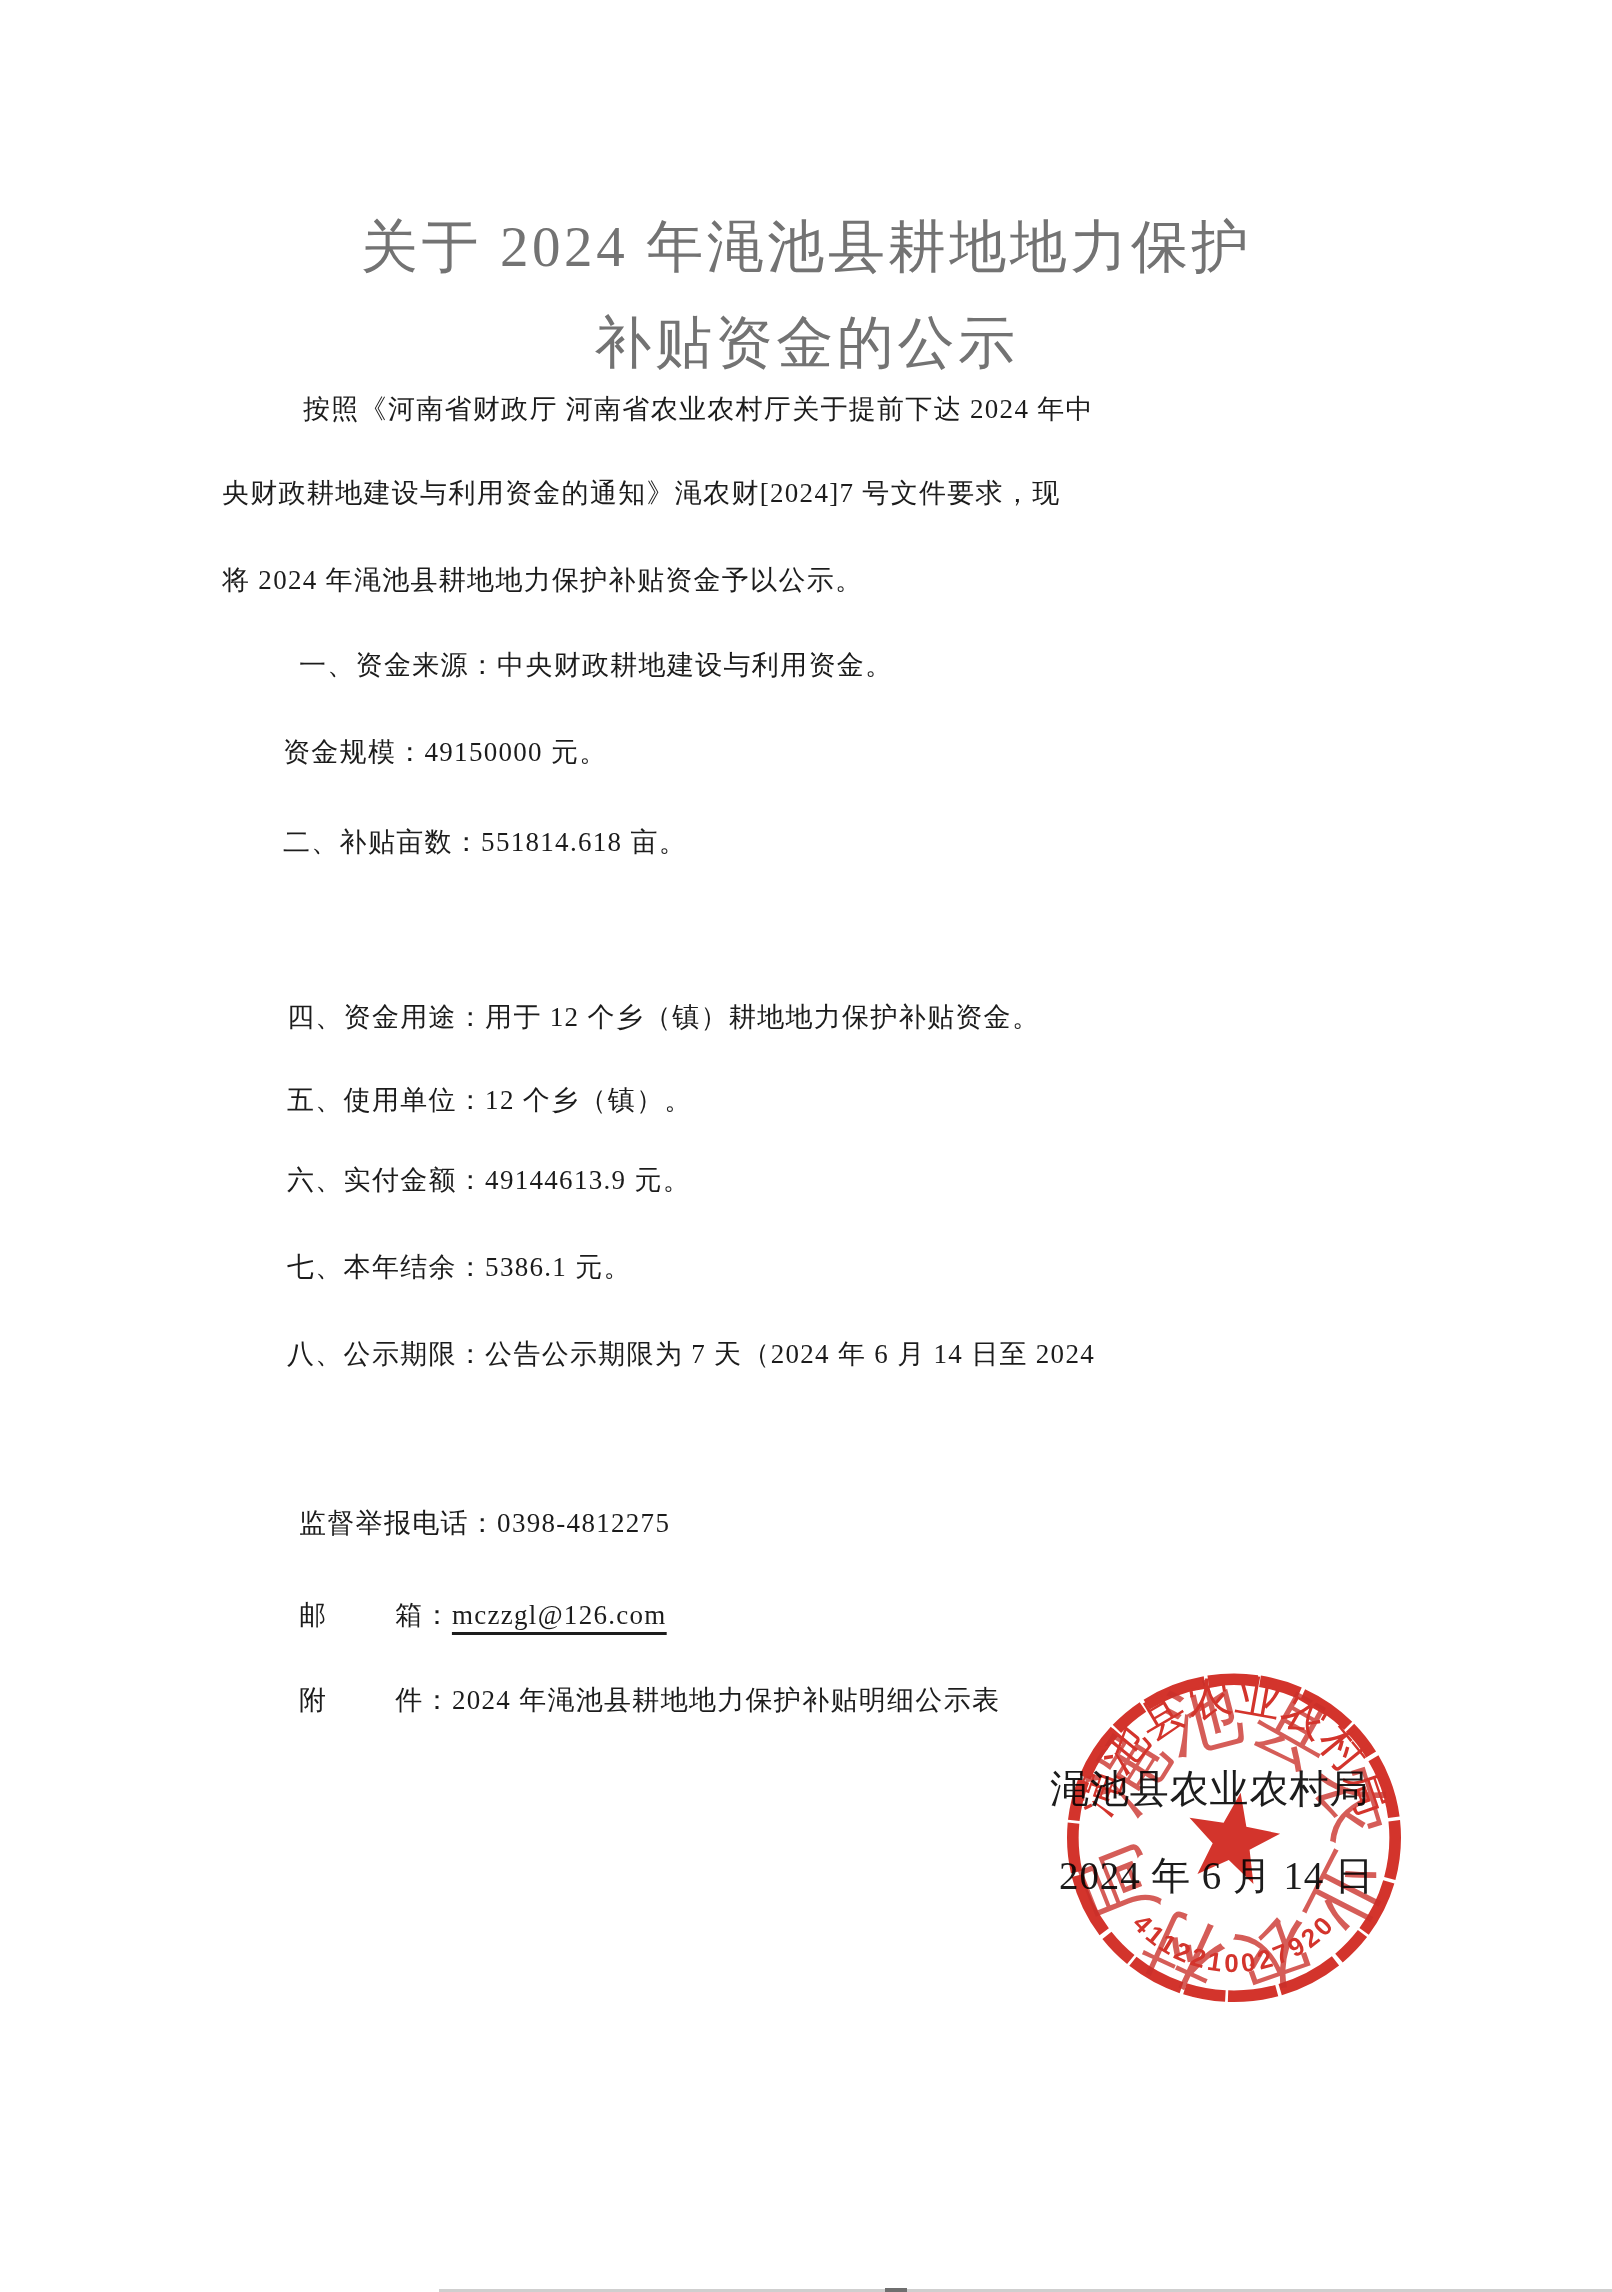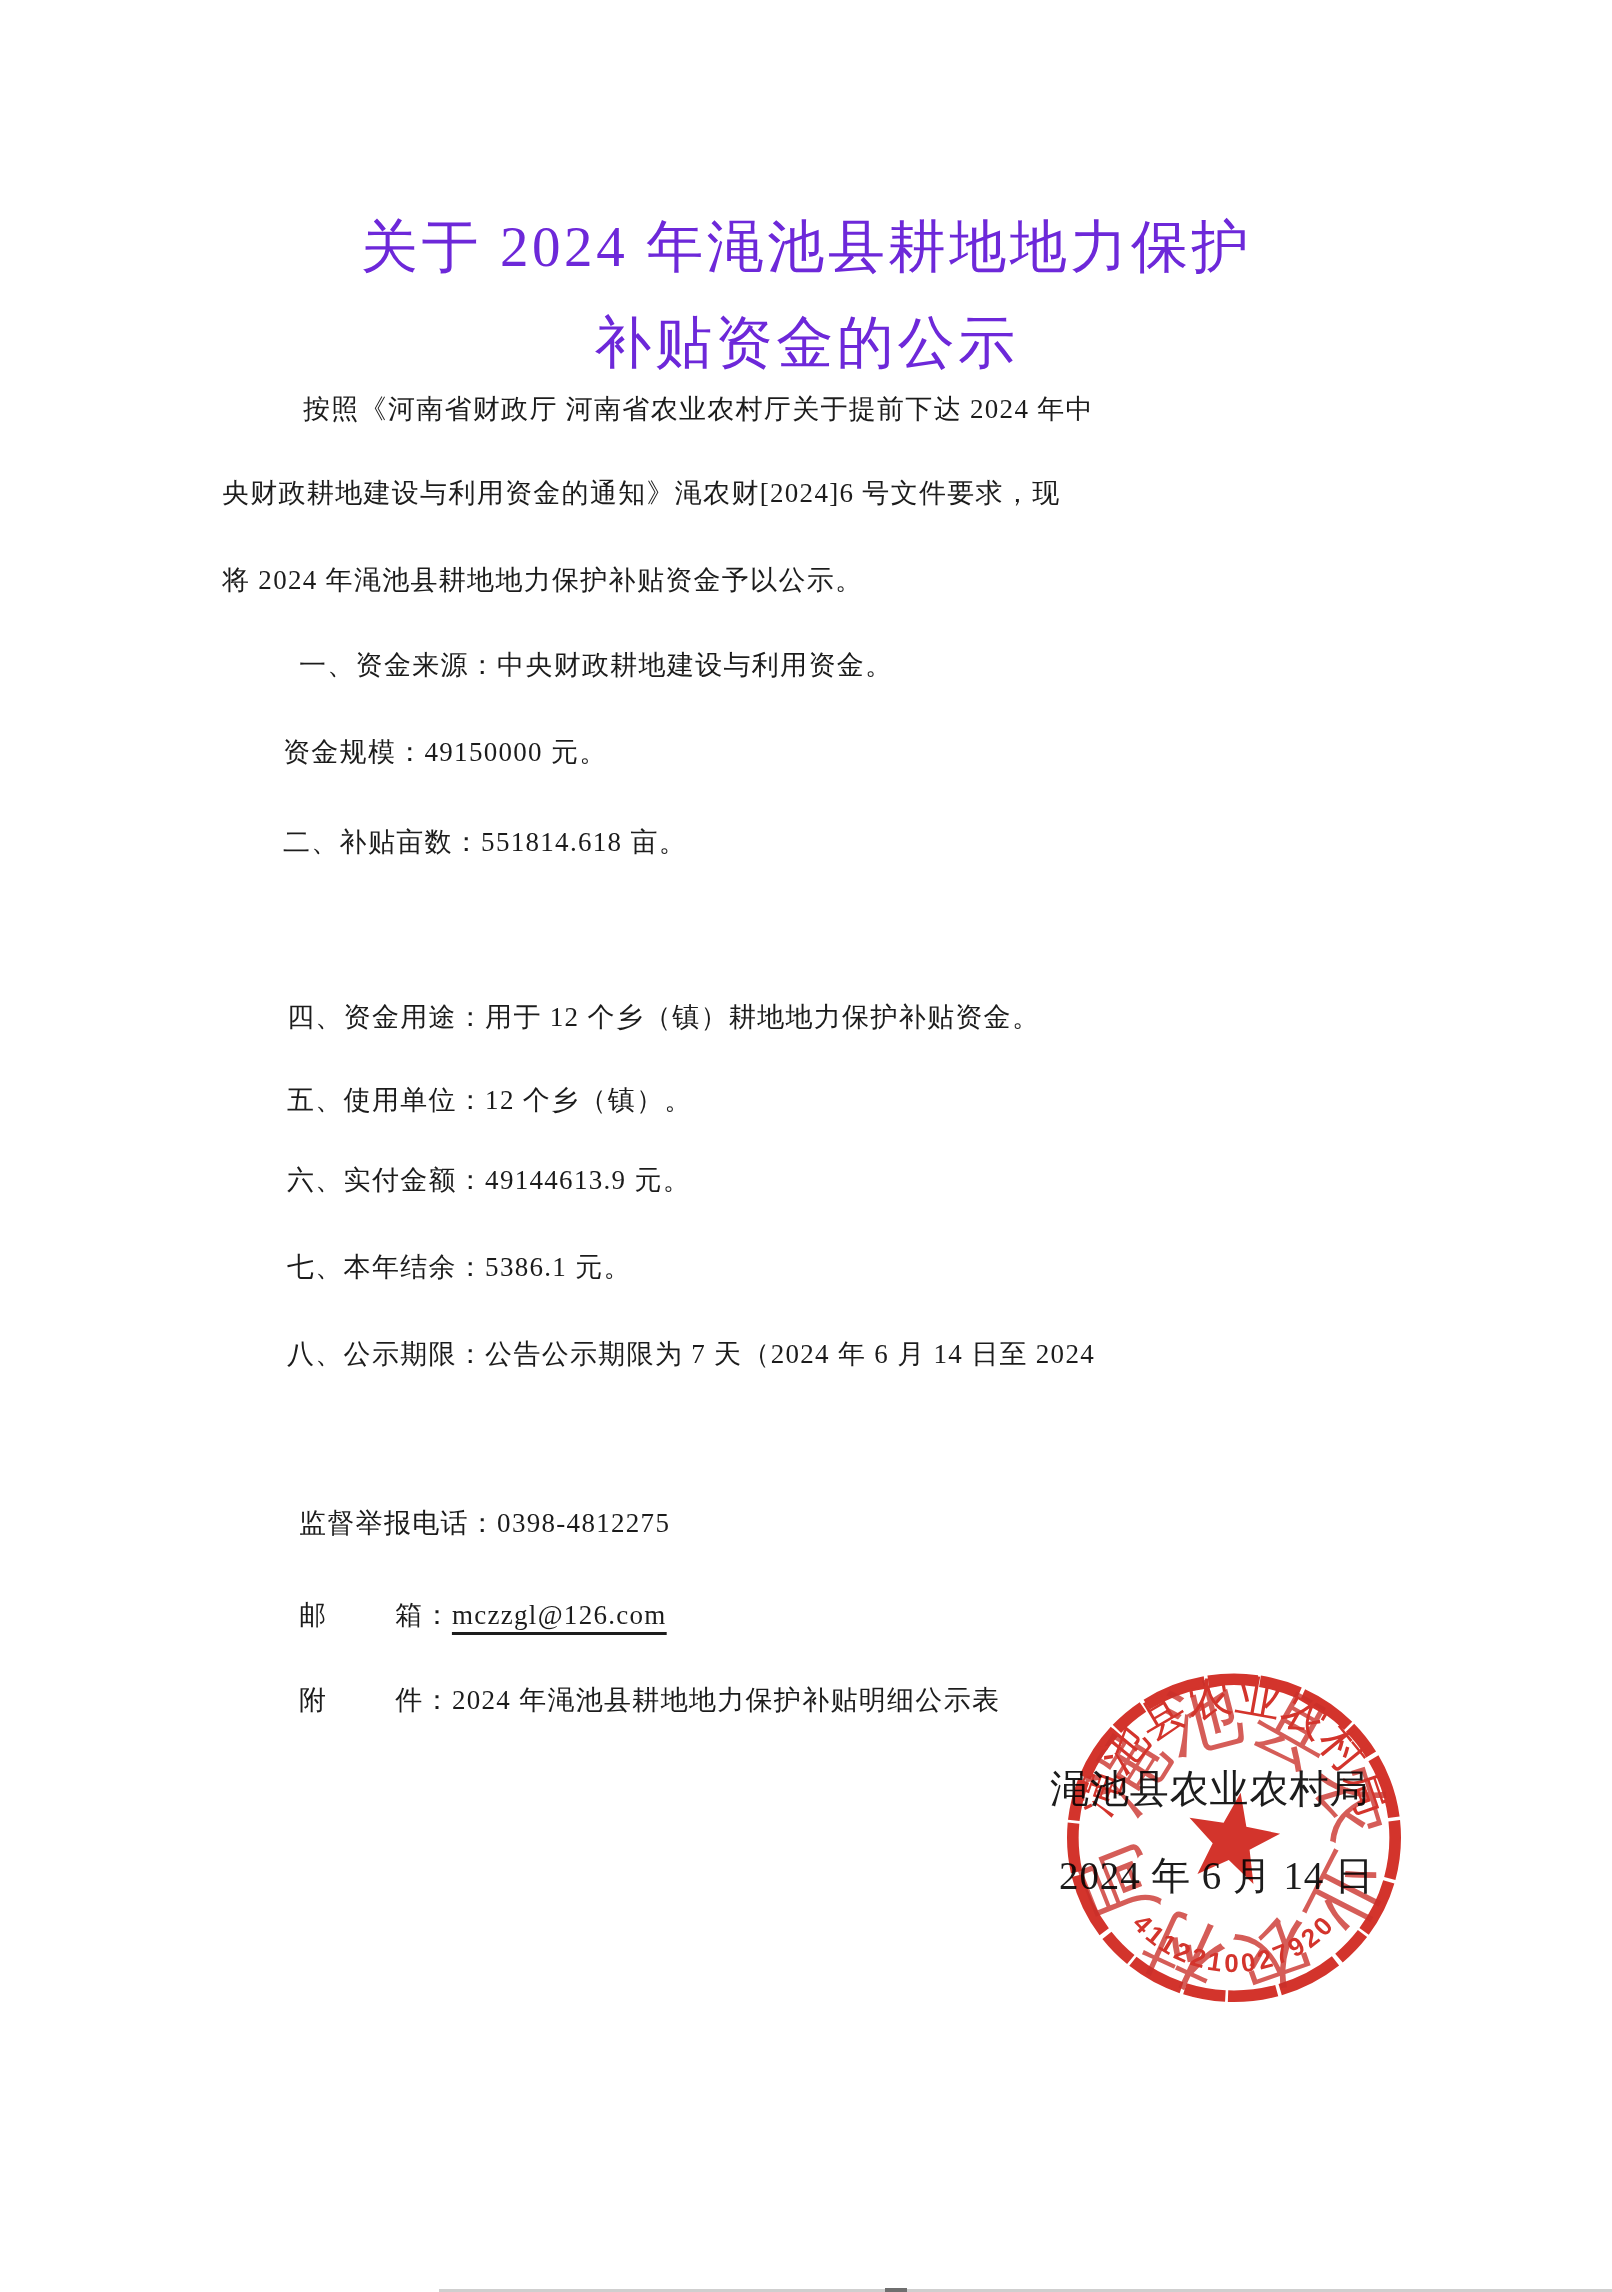--- a/index.html
+++ b/index.html
@@ -10,21 +10,21 @@
     overflow:hidden;
     font-family:"Liberation Serif","DejaVu Serif",serif;
     color:#1a1a1a;
   }
   .t{ 
     position:absolute;left:0;width:1613px;
     text-align:center;
     font-size:57px;line-height:75px;
     letter-spacing:3.6px;
     font-weight:400;
-    color:#6d28d9;
+    color:#737373;
     white-space:nowrap;
   }
   .l{ 
     position:absolute;
     font-size:27px;line-height:54px;
     letter-spacing:1.3px;
     white-space:nowrap;
     color:#1c1c1c;
   }
   .spacer{display:inline-block;width:68px;}
@@ -51,21 +51,21 @@
 </style>
 </head>
 <body>
 
 <div class="page">
 
   <div class="t" style="top:209px">关于 2024 年渑池县耕地地力保护</div>
   <div class="t" style="top:305px">补贴资金的公示</div>
 
   <div class="l" style="top:382px;left:303px">按照《河南省财政厅 河南省农业农村厅关于提前下达 2024 年中</div>
-  <div class="l" style="top:466px;left:222px">央财政耕地建设与利用资金的通知》渑农财[2024]6 号文件要求，现</div>
+  <div class="l" style="top:466px;left:222px">央财政耕地建设与利用资金的通知》渑农财[2024]7 号文件要求，现</div>
   <div class="l" style="top:553px;left:222px">将 2024 年渑池县耕地地力保护补贴资金予以公示。</div>
 
   <div class="l" style="top:638px;left:299px">一、资金来源：中央财政耕地建设与利用资金。</div>
   <div class="l" style="top:725px;left:283px">资金规模：49150000 元。</div>
   <div class="l" style="top:815px;left:283px">二、补贴亩数：551814.618 亩。</div>
   <div class="l" style="top:990px;left:287px">四、资金用途：用于 12 个乡（镇）耕地地力保护补贴资金。</div>
   <div class="l" style="top:1073px;left:287px">五、使用单位：12 个乡（镇）。</div>
   <div class="l" style="top:1153px;left:287px">六、实付金额：49144613.9 元。</div>
   <div class="l" style="top:1240px;left:287px">七、本年结余：5386.1 元。</div>
   <div class="l" style="top:1327px;left:287px">八、公示期限：公告公示期限为 7 天（2024 年 6 月 14 日至 2024</div>

